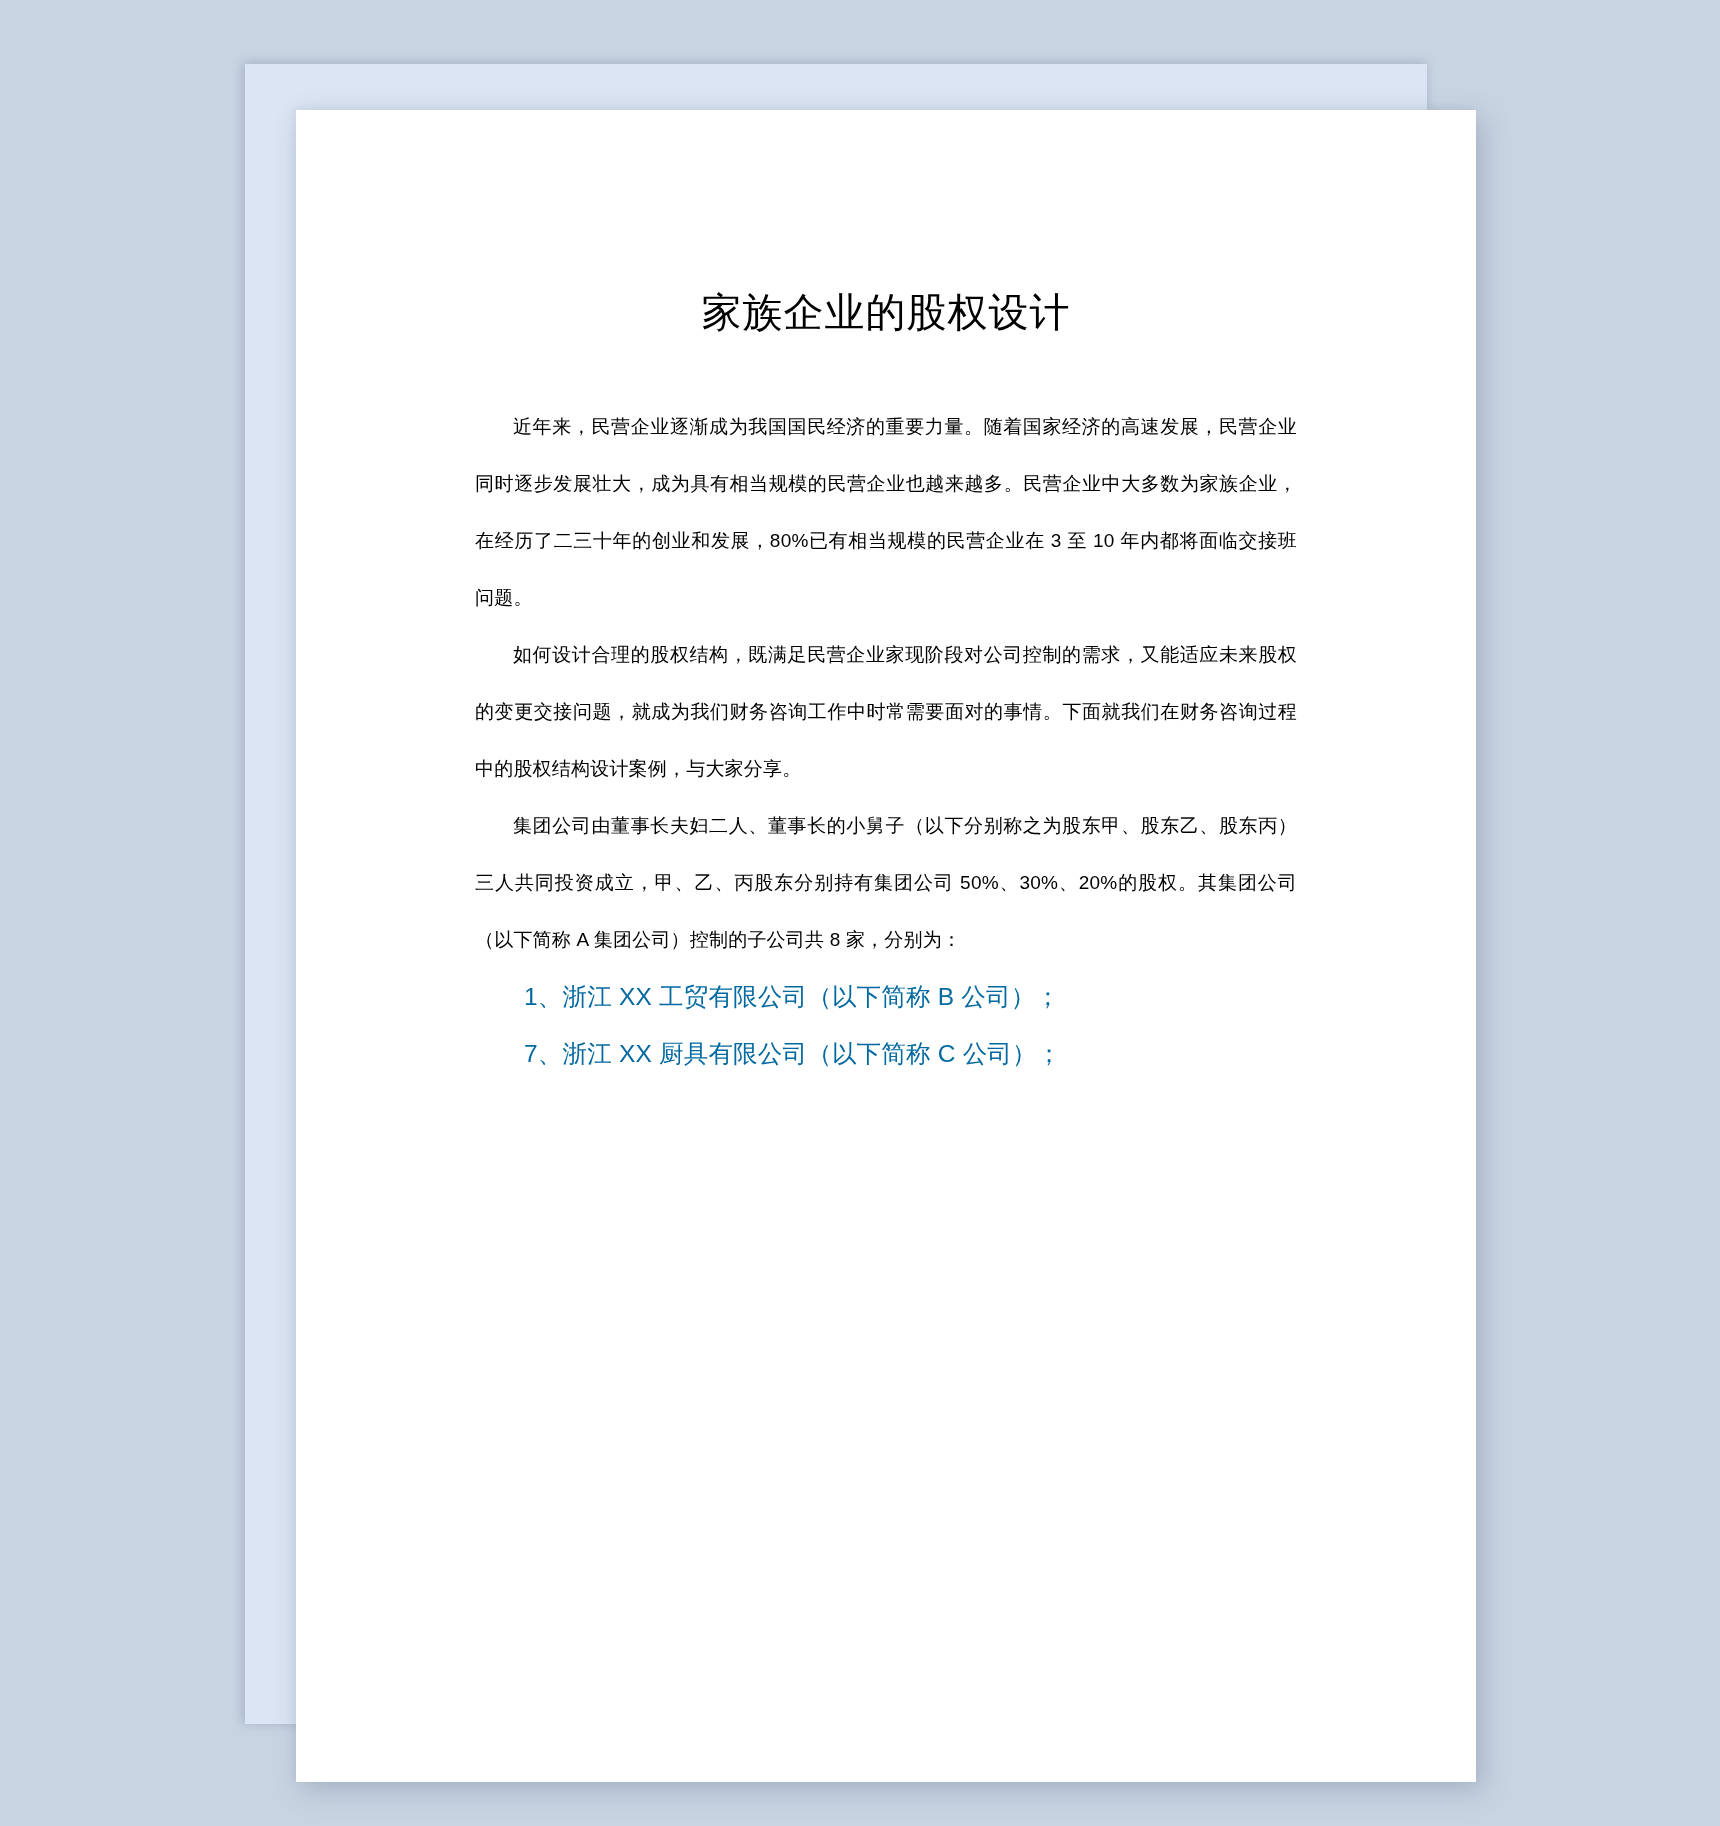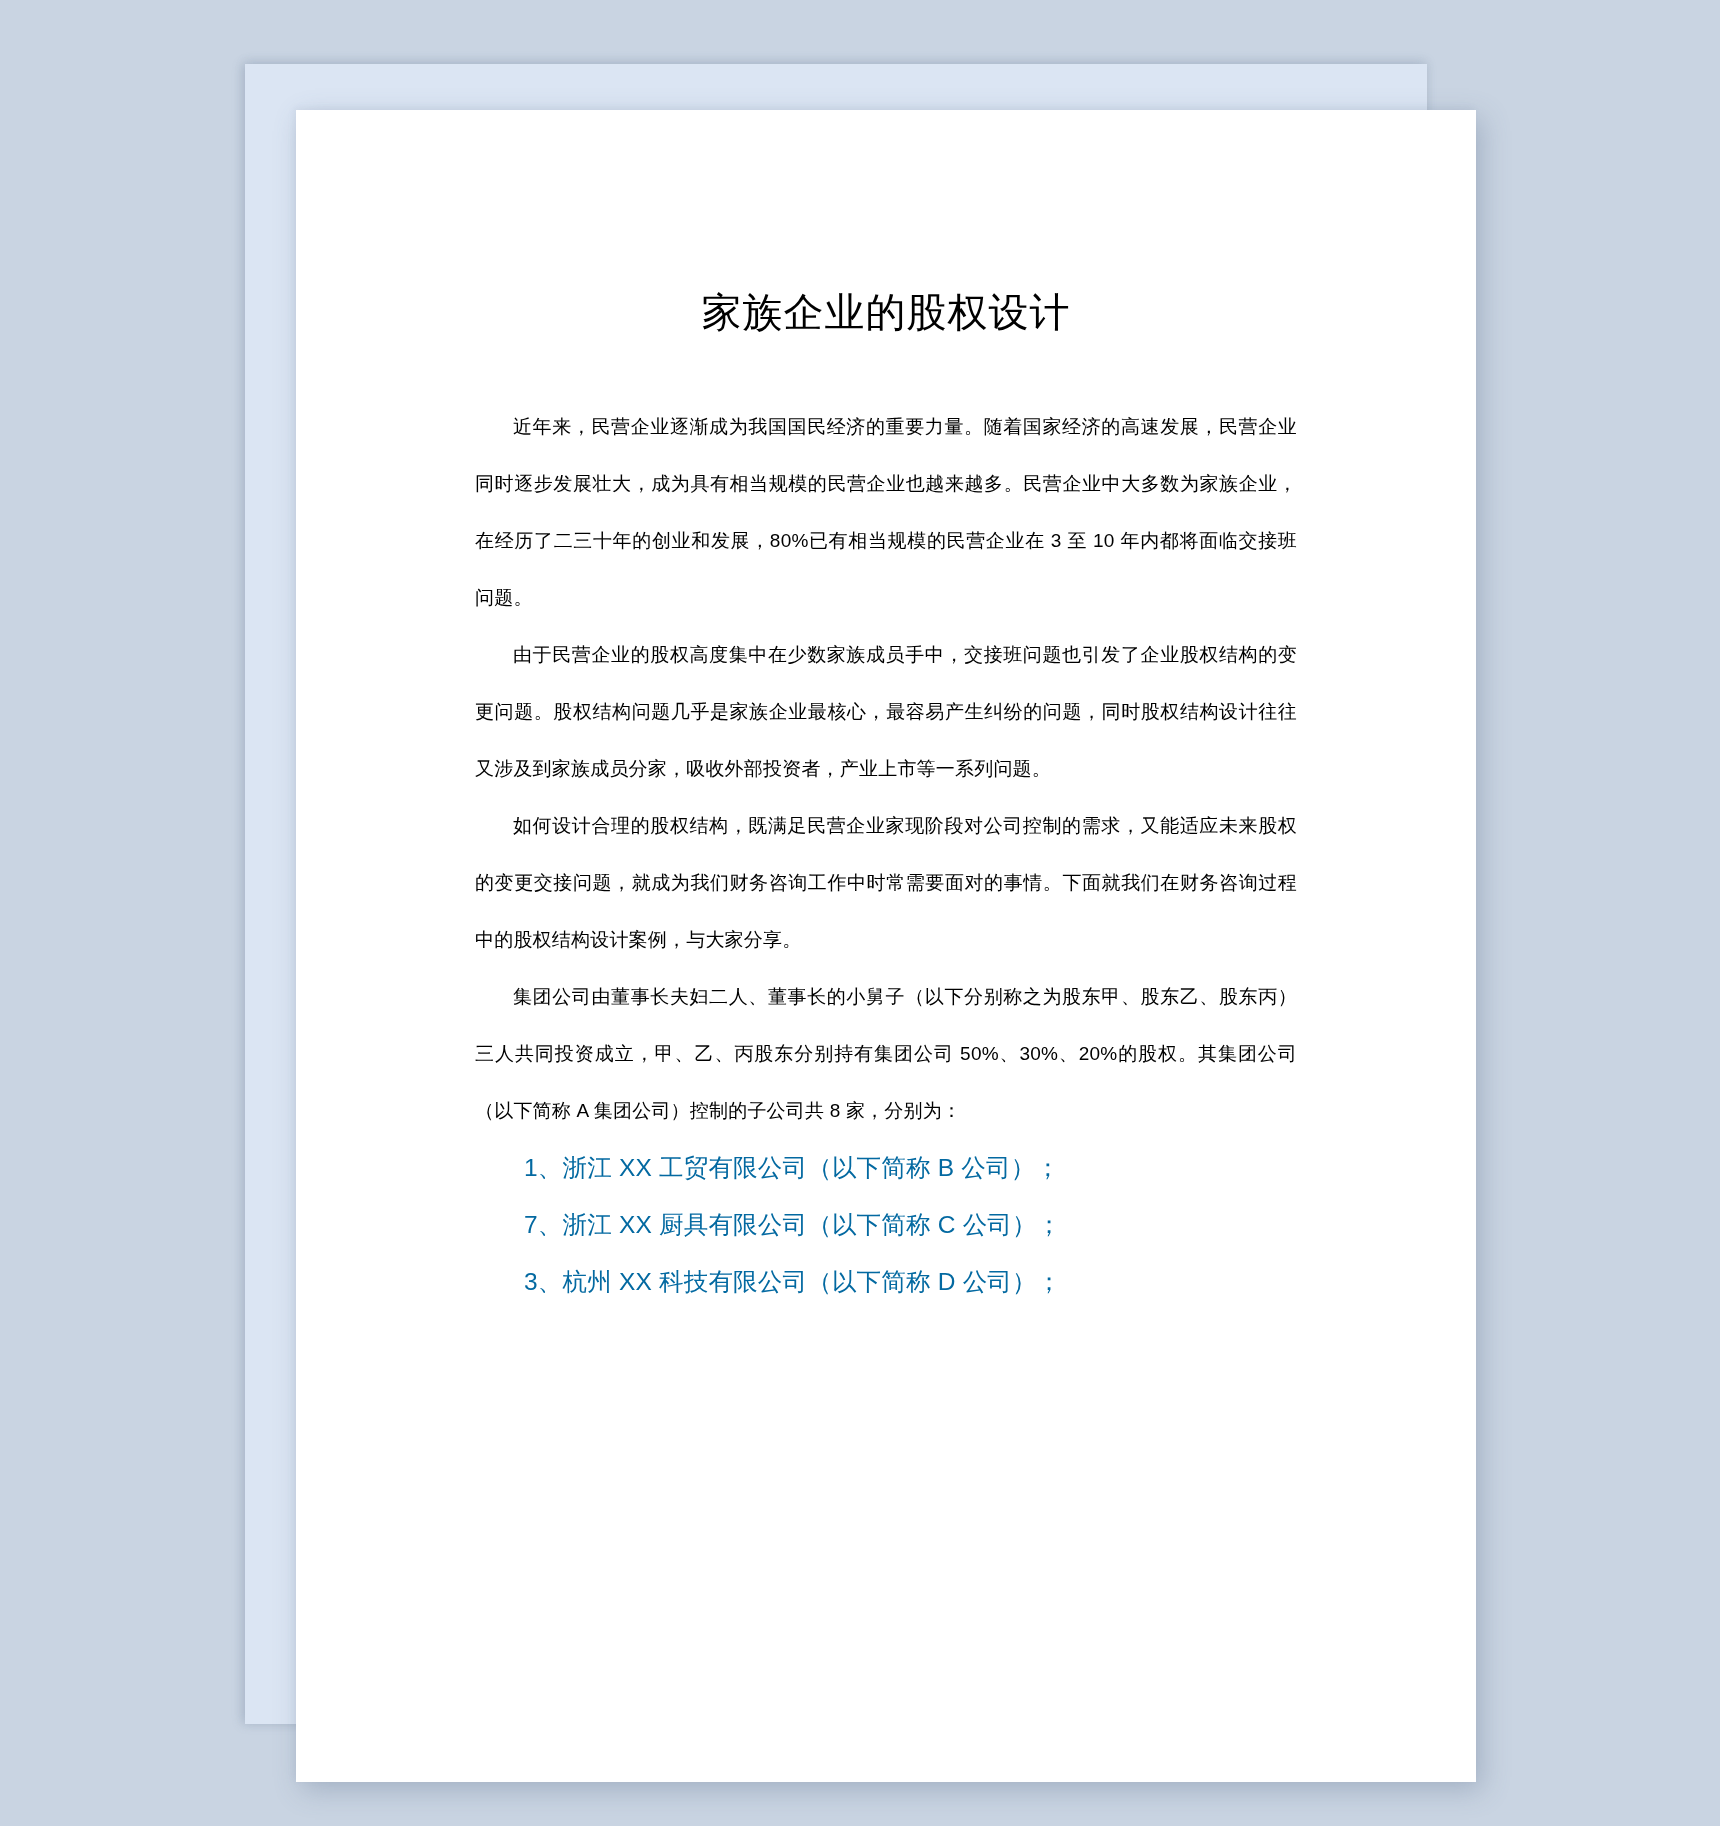--- a/index.html
+++ b/index.html
@@ -103,30 +103,28 @@
 
   <div class="page-front">
     <div class="page-inner">
 
       <h1 class="doc-title">家族企业的股权设计</h1>
 
       <div class="doc-body">
 
         <p class="para">近年来，民营企业逐渐成为我国国民经济的重要力量。随着国家经济的高速发展，民营企业同时逐步发展壮大，成为具有相当规模的民营企业也越来越多。民营企业中大多数为家族企业，在经历了二三十年的创业和发展，80%已有相当规模的民营企业在 3 至 10 年内都将面临交接班问题。</p>
 
-        <p class="para">由于民营企业的股权高度集中在少数家族成员手中，交接班问题也引发了企业股权结构的变更问题。股权结构问题几乎是家族企业最核心，最容易产生纠纷的问题，同时股权结构设计往往又涉及到家族成员分家，吸收外部投资者，产业上市等一系列问题。</p>
 
         <p class="para">如何设计合理的股权结构，既满足民营企业家现阶段对公司控制的需求，又能适应未来股权的变更交接问题，就成为我们财务咨询工作中时常需要面对的事情。下面就我们在财务咨询过程中的股权结构设计案例，与大家分享。</p>
 
 
         <p class="para">集团公司由董事长夫妇二人、董事长的小舅子（以下分别称之为股东甲、股东乙、股东丙）三人共同投资成立，甲、乙、丙股东分别持有集团公司 50%、30%、20%的股权。其集团公司（以下简称 A 集团公司）控制的子公司共 8 家，分别为：</p>
 
         <p class="list-item">1、浙江 XX 工贸有限公司（以下简称 B 公司）；</p>
 
         <p class="list-item">7、浙江 XX 厨具有限公司（以下简称 C 公司）；</p>
 
-        <p class="list-item">3、杭州 XX 科技有限公司（以下简称 D 公司）；</p>
 
       </div>
     </div>
   </div>
 
 </div>
 
 </body></html>

